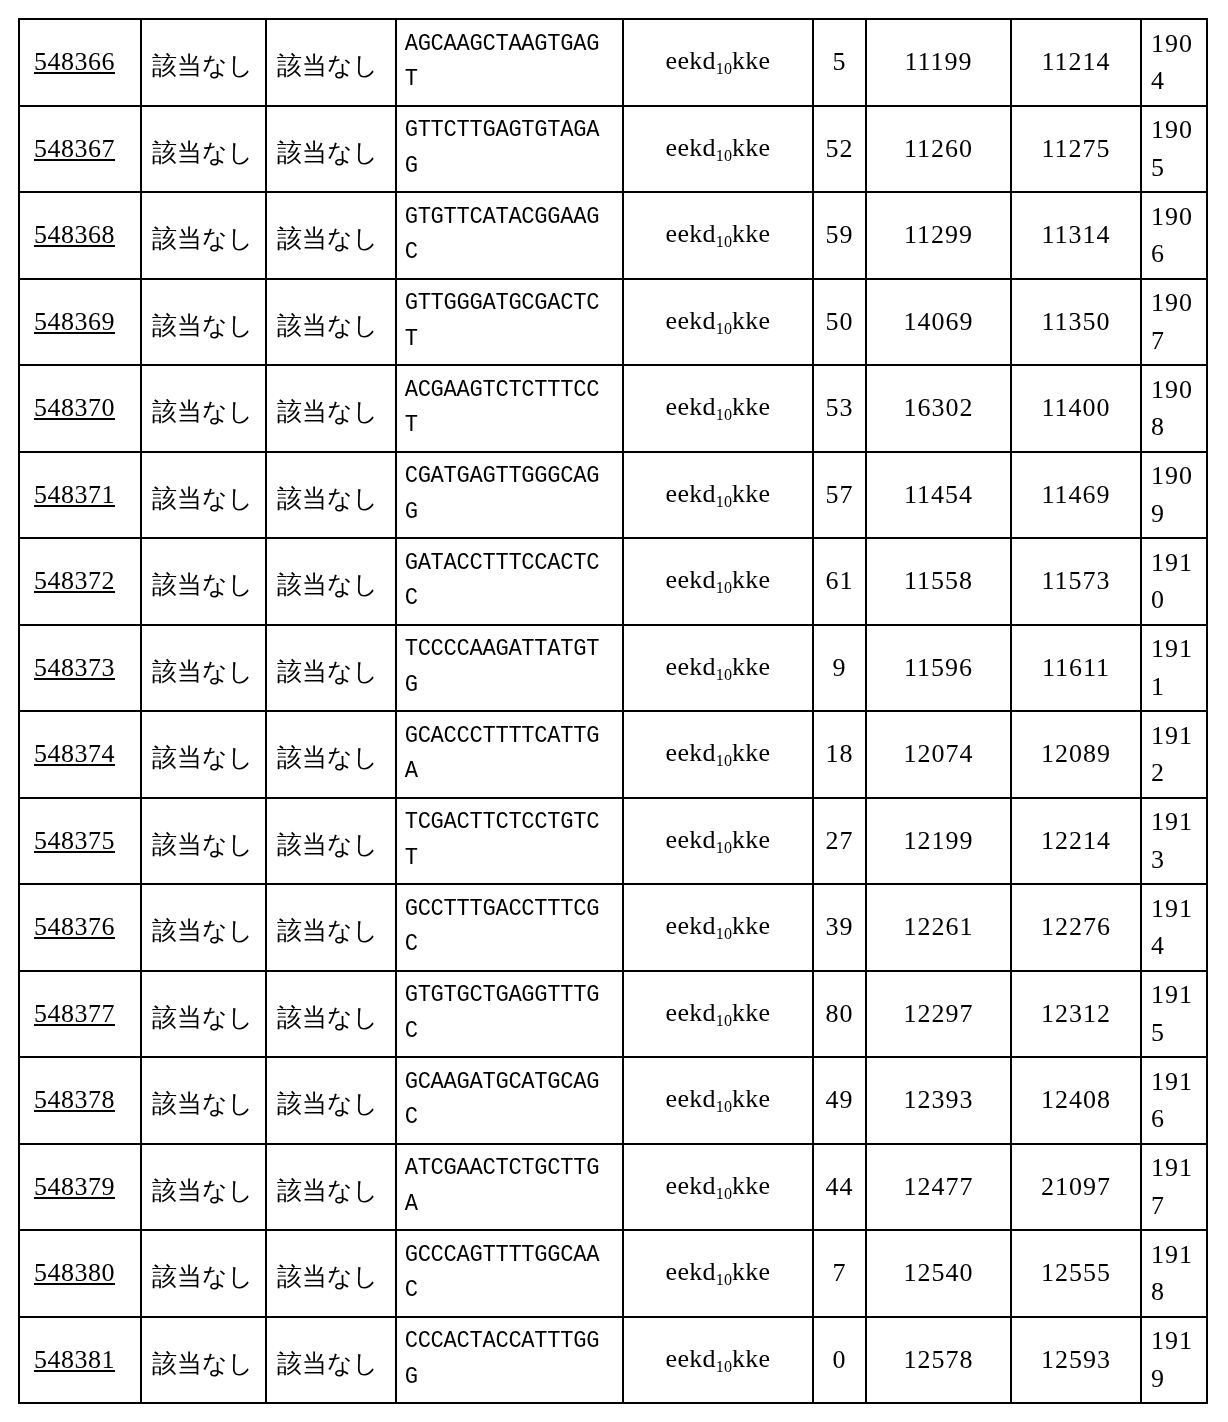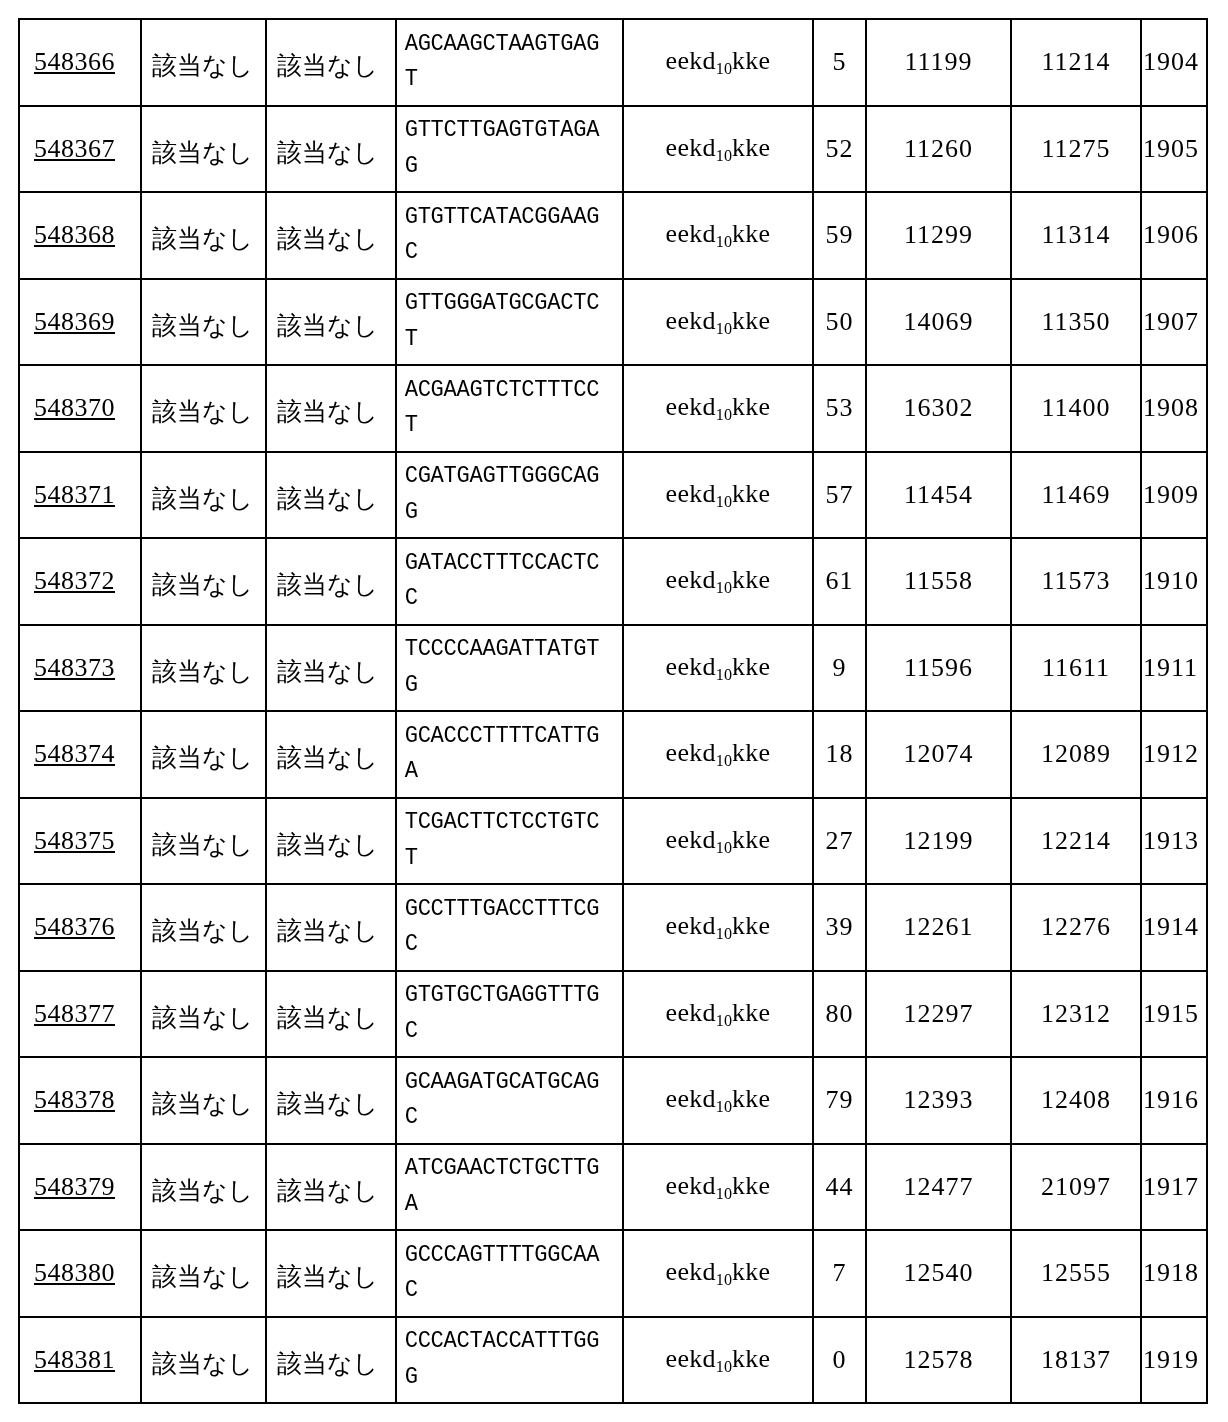--- a/index.html
+++ b/index.html
@@ -95,21 +95,21 @@
   }
   .num-text {
     font-size: 26px;
     letter-spacing: 1px;
   }
   .no-text {
     font-size: 26px;
     line-height: 1.45;
     letter-spacing: 1px;
     word-break: break-all;
-    padding-left: 1px;
+    padding-left: 9px;
     padding-right: 2px;
   }
 </style>
 </head>
 <body>
 
 <div id="sheet">
   <table class="patent-table">
     <colgroup>
       <col class="c-id">
@@ -708,21 +708,21 @@
               <span class="seq-text">GCAAGATGCATGCAGC</span>
             </div>
           </td>
           <td>
             <div class="cell center">
               <span class="mod-text"><span>eekd</span><sub>10</sub><span>kke</span></span>
             </div>
           </td>
           <td>
             <div class="cell center">
-              <span class="num-text">79</span>
+              <span class="num-text">49</span>
             </div>
           </td>
           <td>
             <div class="cell center">
               <span class="num-text">12393</span>
             </div>
           </td>
           <td>
             <div class="cell center">
               <span class="num-text">12408</span>
@@ -859,21 +859,21 @@
               <span class="num-text">0</span>
             </div>
           </td>
           <td>
             <div class="cell center">
               <span class="num-text">12578</span>
             </div>
           </td>
           <td>
             <div class="cell center">
-              <span class="num-text">18137</span>
+              <span class="num-text">12593</span>
             </div>
           </td>
           <td>
             <div class="cell left">
               <span class="no-text">1919</span>
             </div>
           </td>
         </tr>
       </tbody>
   </table>

